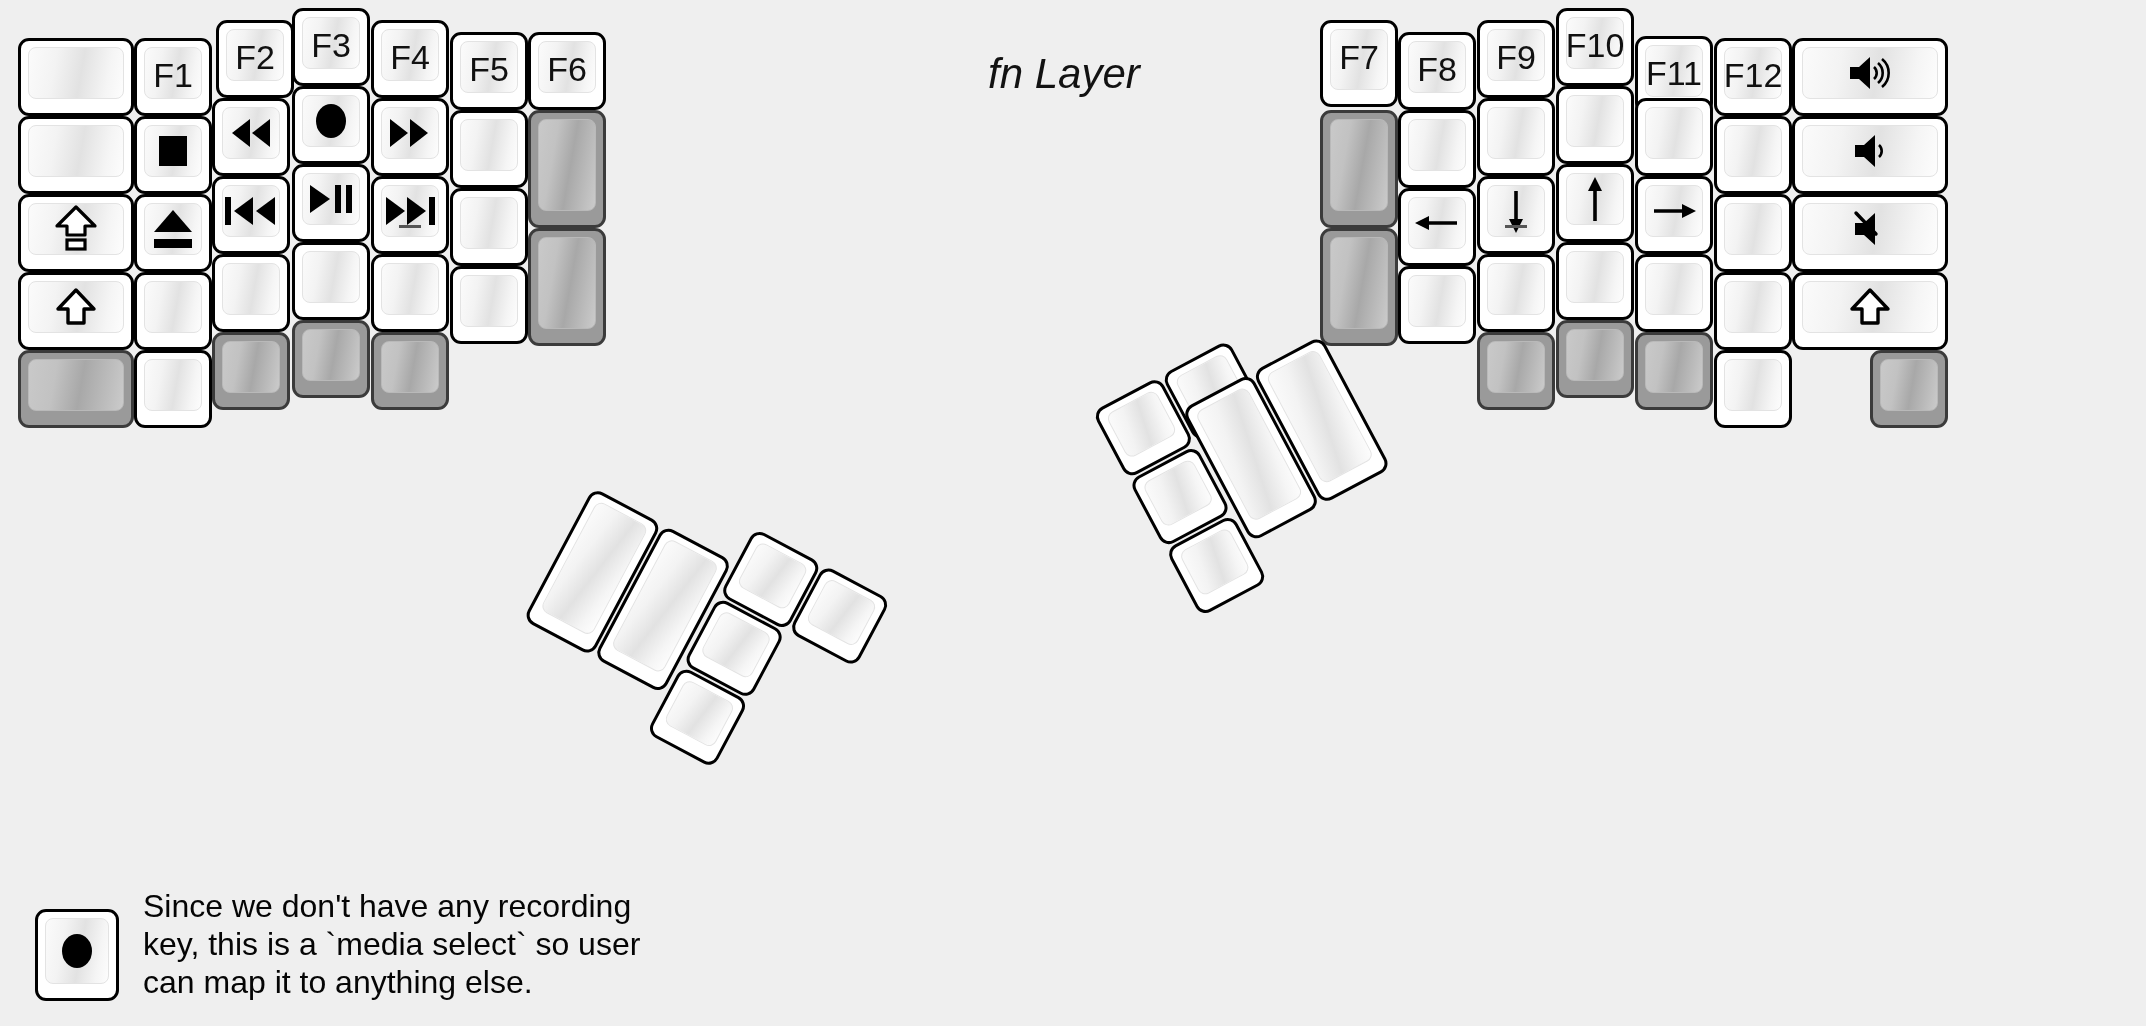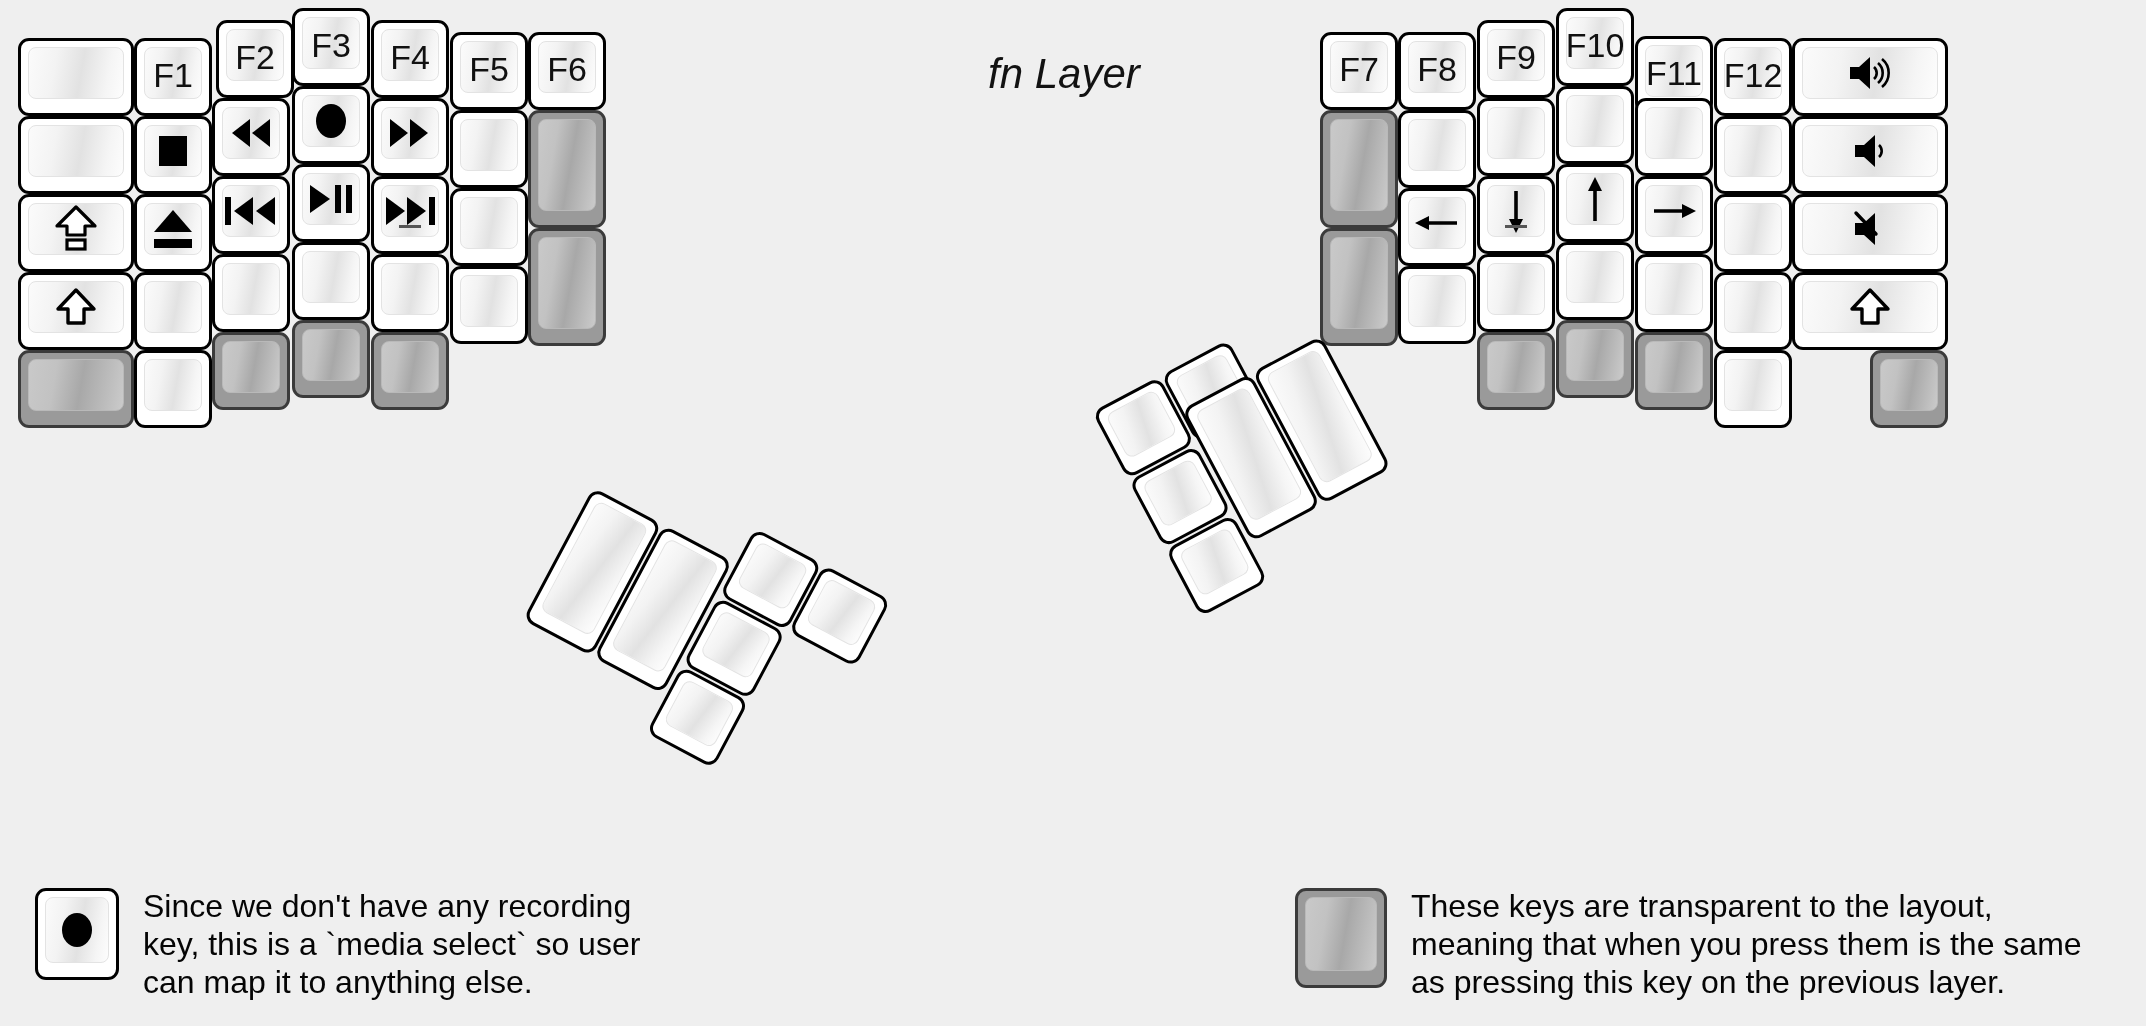--- a/index.html
+++ b/index.html
@@ -41,21 +41,21 @@
   .key.toplabel .top{align-items:flex-start;padding-top:10px;}
 
   
   #title{
     position:absolute;font-size:42px;color:#121212;
     font-family:"Liberation Sans","DejaVu Sans",sans-serif;
     white-space:nowrap;
   }
 
   
-  .legend-item{position:absolute;display:flex;align-items:flex-start;padding-left:13px;}
+  .legend-item{position:absolute;display:flex;align-items:flex-end;padding-left:13px;}
   .legend-key{
     position:relative;box-sizing:border-box;
     border:3px solid #000;border-radius:11px;background:#fff;
     flex:0 0 auto;
   }
   .legend-key .top{
     position:absolute;left:7px;right:7px;top:6px;bottom:14px;
     border:1px solid #e3e3e3;border-radius:8px;
     background:linear-gradient(100deg,#fbfbfb 0%,#f3f3f3 28%,#e2e2e2 55%,#f5f5f5 82%,#fdfdfd 100%);
     display:flex;align-items:center;justify-content:center;
@@ -249,21 +249,21 @@
       <div class="top">
         <span class="lbl fkey">F6</span>
       </div>
     </div>
     <div class="key trans" style="left: 528px; top: 110px; width: 78px; height: 118px;">
       <div class="top"></div>
     </div>
     <div class="key trans" style="left: 528px; top: 228px; width: 78px; height: 118px;">
       <div class="top"></div>
     </div>
-    <div class="key toplabel" style="left: 1320px; top: 32px; width: 78px; height: 78px;">
+    <div class="key toplabel" style="left: 1320px; top: 20px; width: 78px; height: 87px;">
       <div class="top">
         <span class="lbl fkey">F7</span>
       </div>
     </div>
     <div class="key trans" style="left: 1320px; top: 110px; width: 78px; height: 118px;">
       <div class="top"></div>
     </div>
     <div class="key trans" style="left: 1320px; top: 228px; width: 78px; height: 118px;">
       <div class="top"></div>
     </div>
@@ -483,21 +483,13 @@
             <svg width="34" height="34" viewBox="0 0 34 34" fill="#000">
               <ellipse cx="17" cy="17" rx="15" ry="17"></ellipse>
             </svg>
           </span>
         </div>
       </div>
       <div class="legend-text">Since we don't have any recording
 key, this is a `media select` so user
 can map it to anything else.</div>
     </div>
-    <div class="legend-item" style="left: 1282px; top: 888px;">
-      <div class="legend-key trans" style="width: 92px; height: 100px;">
-        <div class="top"></div>
-      </div>
-      <div class="legend-text">These keys are transparent to the layout,
-meaning that when you press them is the same
-as pressing this key on the previous layer.</div>
-    </div>
   </div>
 
 </body></html>

